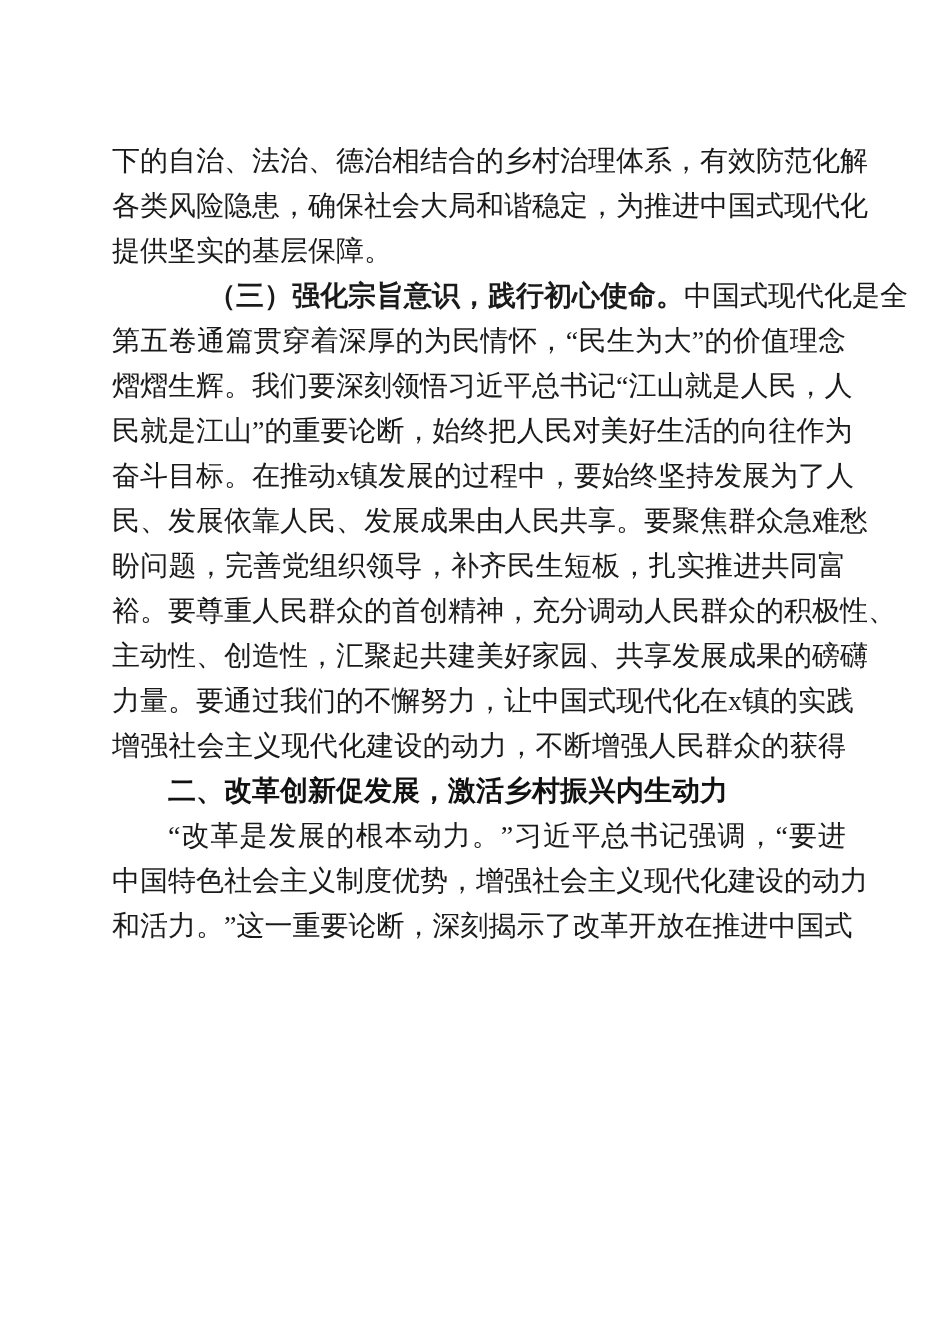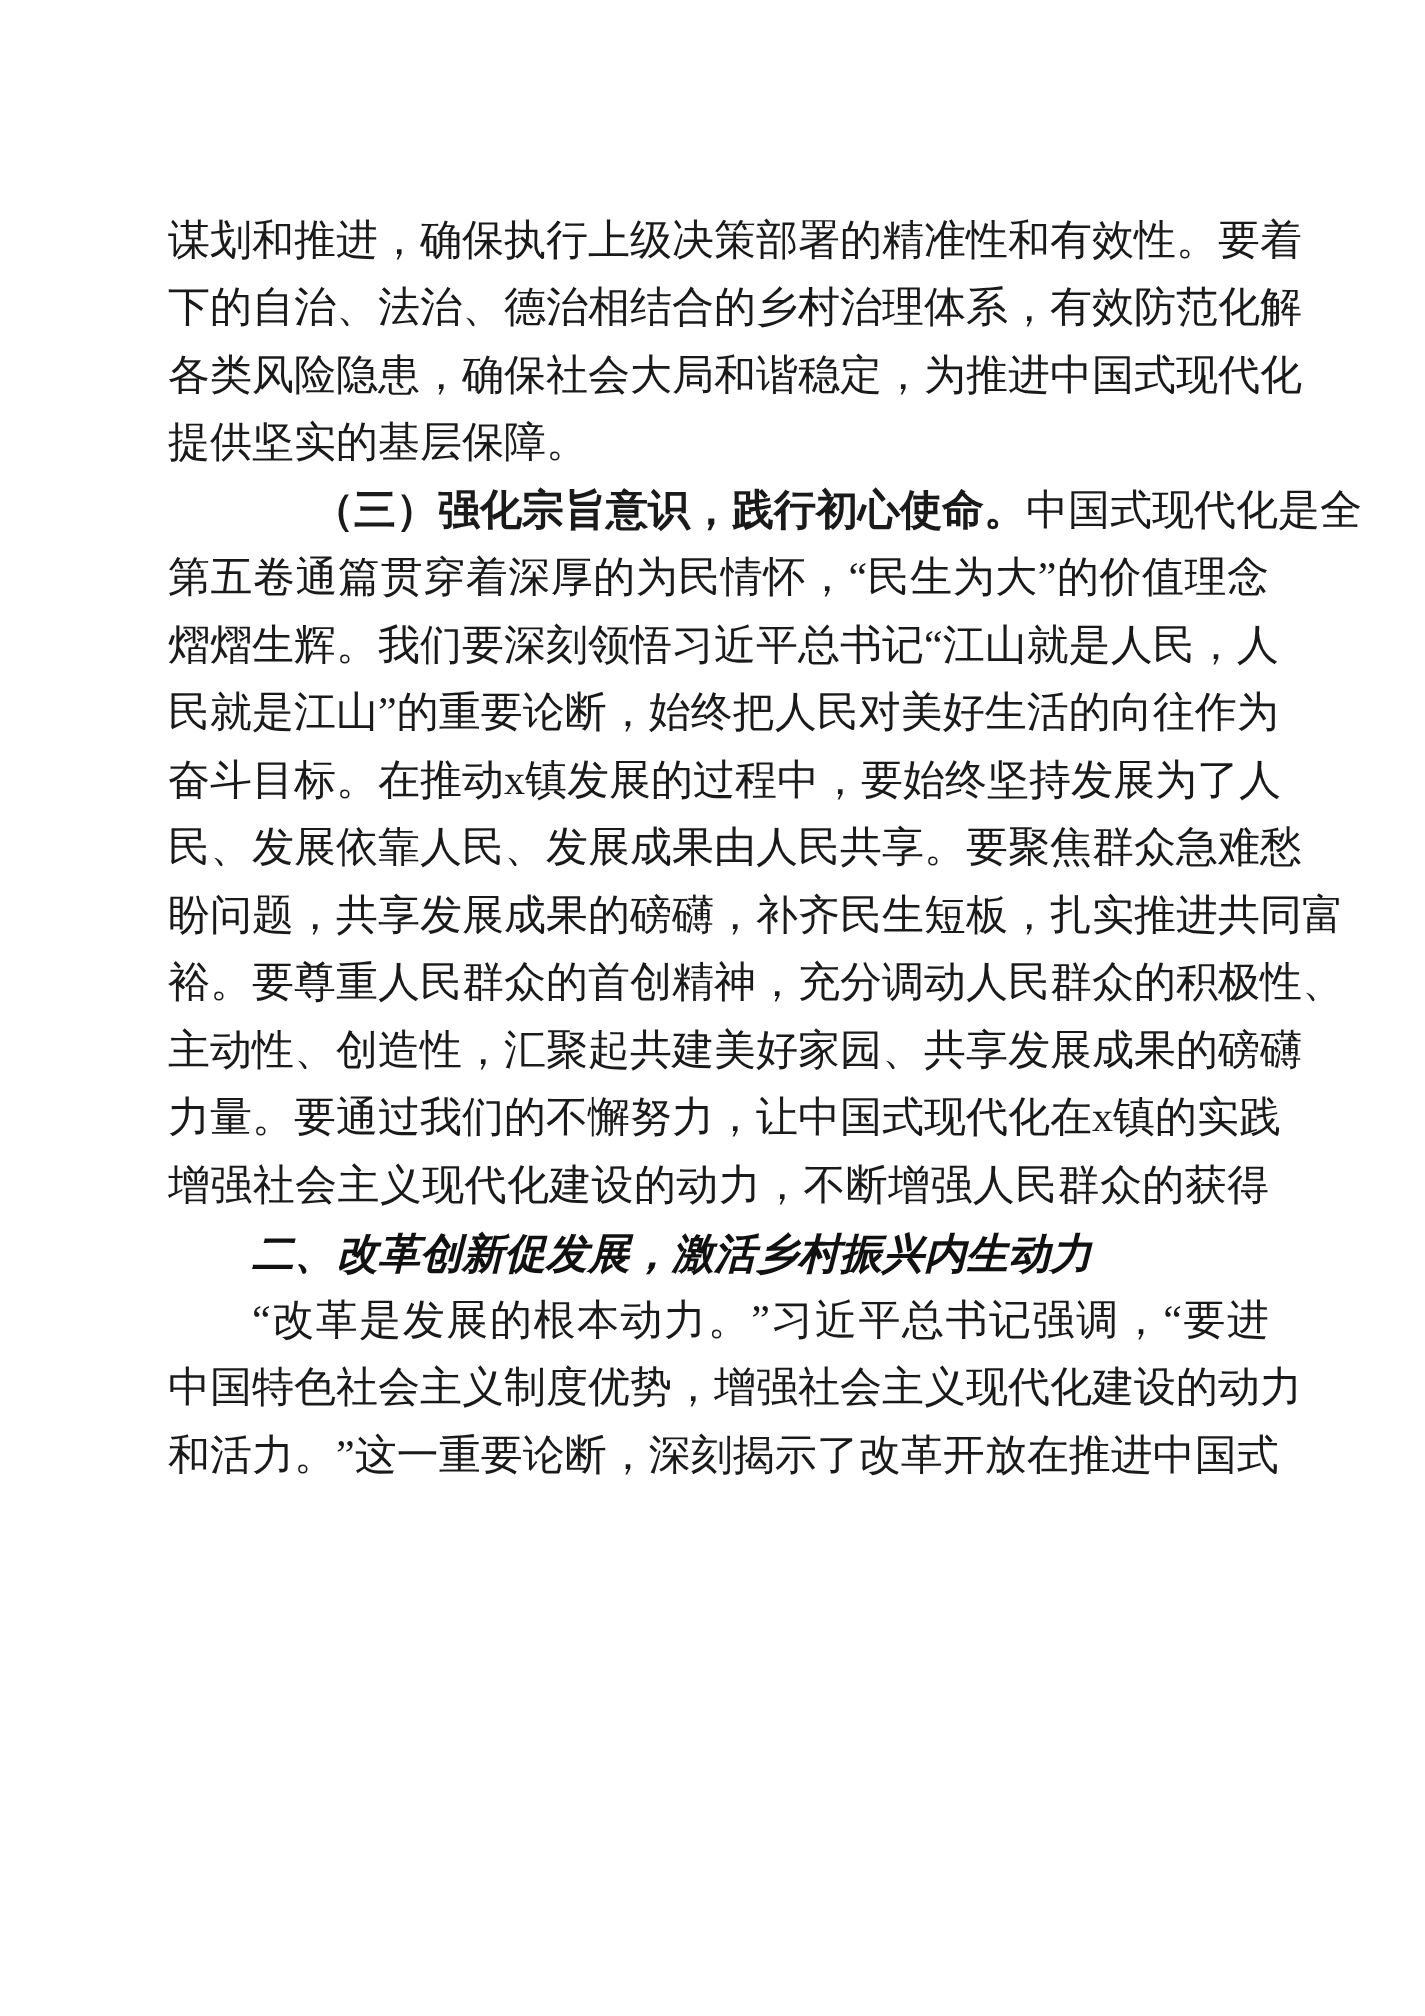--- a/index.html
+++ b/index.html
@@ -36,38 +36,36 @@
     text-indent: 2em;
   }
   .run-lead {
     font-weight: 600;
     margin-left: 40px;
   }
   .run-heading {
     font-weight: 700;
     font-family: "Liberation Sans", "DejaVu Sans", sans-serif;
     color: #111111;
-    font-style: italic;
   }
 </style>
 </head>
 <body>
 
 <div class="page">
-    <div class="line"><span>谋划和推进，确保执行上级决策部署的精准性和有效性。要着</span></div>
     <div class="line"><span>下的自治、法治、德治相结合的乡村治理体系，有效防范化解</span></div>
     <div class="line"><span>各类风险隐患，确保社会大局和谐稳定，为推进中国式现代化</span></div>
     <div class="line end"><span>提供坚实的基层保障。</span></div>
     <div class="line indent"><span class="run-lead">（三）强化宗旨意识，践行初心使命。</span><span>中国式现代化是全</span></div>
     <div class="line"><span>第五卷通篇贯穿着深厚的为民情怀，“民生为大”的价值理念</span></div>
     <div class="line"><span>熠熠生辉。我们要深刻领悟习近平总书记“江山就是人民，人</span></div>
     <div class="line"><span>民就是江山”的重要论断，始终把人民对美好生活的向往作为</span></div>
     <div class="line"><span>奋斗目标。在推动x镇发展的过程中，要始终坚持发展为了人</span></div>
     <div class="line"><span>民、发展依靠人民、发展成果由人民共享。要聚焦群众急难愁</span></div>
-    <div class="line"><span>盼问题，共享发展成果的磅礴，补齐民生短板，扎实推进共同富</span></div>
+    <div class="line"><span>盼问题，完善党组织领导，补齐民生短板，扎实推进共同富</span></div>
     <div class="line"><span>裕。要尊重人民群众的首创精神，充分调动人民群众的积极性、</span></div>
     <div class="line"><span>主动性、创造性，汇聚起共建美好家园、共享发展成果的磅礴</span></div>
     <div class="line"><span>力量。要通过我们的不懈努力，让中国式现代化在x镇的实践</span></div>
     <div class="line"><span>增强社会主义现代化建设的动力，不断增强人民群众的获得</span></div>
     <div class="line heading-line indent"><span class="run-heading">二、改革创新促发展，激活乡村振兴内生动力</span></div>
     <div class="line indent"><span>“改革是发展的根本动力。”习近平总书记强调，“要进</span></div>
     <div class="line"><span>中国特色社会主义制度优势，增强社会主义现代化建设的动力</span></div>
     <div class="line"><span>和活力。”这一重要论断，深刻揭示了改革开放在推进中国式</span></div>
   </div>
 

